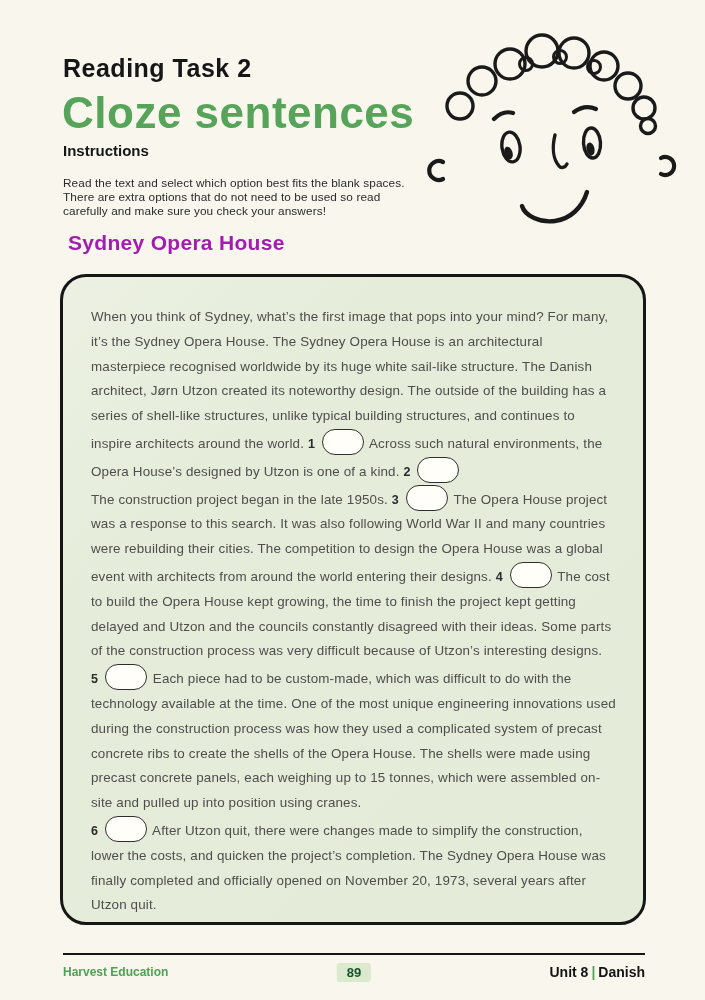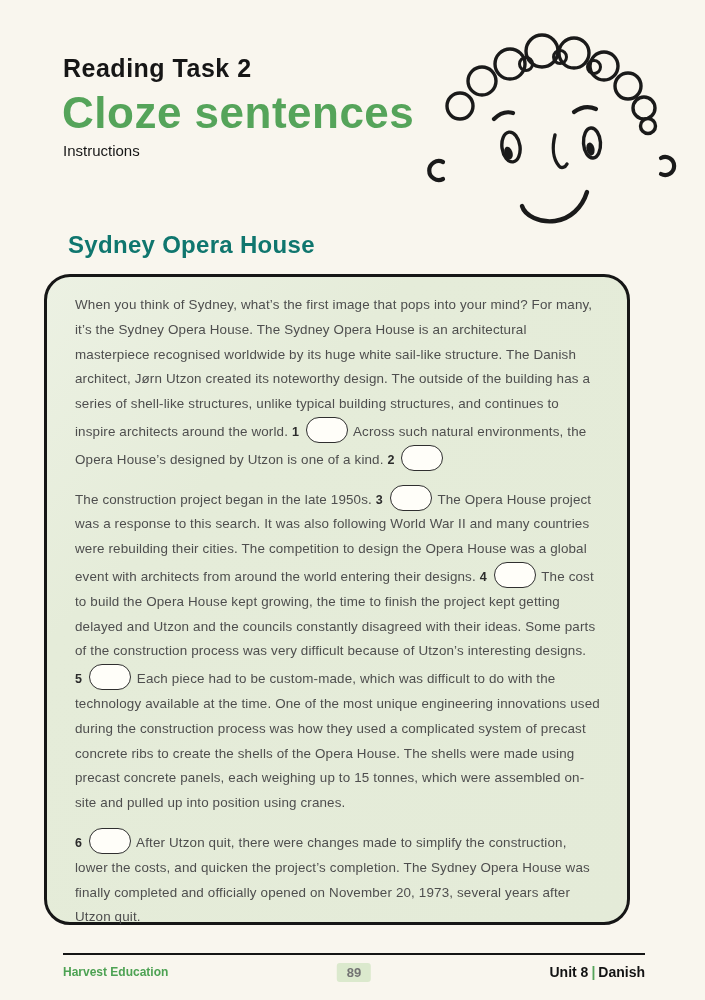--- a/index.html
+++ b/index.html
@@ -14,75 +14,80 @@
   .kicker{
     position:absolute;left:63px;top:54px;
     font-size:25px;font-weight:800;letter-spacing:.5px;color:#161616;
   }
   .main-title{
     position:absolute;left:62px;top:88px;
     font-size:44px;font-weight:800;letter-spacing:.5px;color:#55a45a;
   }
   .instructions-heading{
     position:absolute;left:63px;top:142px;
-    font-size:15px;font-weight:400;color:#161616;
+    font-size:15px;font-weight:700;color:#161616;
   }
   .instructions-text{
     position:absolute;left:63px;top:177px;width:380px;
     font-size:11.8px;line-height:13.8px;color:#2b2b2b;letter-spacing:.1px;
   }
   .section-title{
     position:absolute;left:68px;top:231px;
-    font-size:24px;font-weight:800;letter-spacing:.3px;color:#0f766e;
+    font-size:21px;font-weight:800;letter-spacing:.3px;color:#a21caf;
   }
   .doodle{position:absolute;left:410px;top:20px;}
   .passage-card{
-    position:absolute;left:44px;top:274px;
+    position:absolute;left:60px;top:274px;
     width:586px;height:651px;box-sizing:border-box;
     background:linear-gradient(135deg,#ecf1e3 0%,#e5ecd9 30%,#e4ebd8 100%);
     border:3.5px solid #161616;border-radius:26px;
-    padding:16px 27px 16px 28px;
+    padding:28px 27px 16px 28px;
   }
   .para{
     margin:0;font-size:13.4px;line-height:24.8px;
     color:#4e4e4e;letter-spacing:.15px;
   }
-  .para + .para{margin-top:12px;}
+  .para + .para{margin-top:0;}
   .qnum{
     font-weight:bold;font-size:12.5px;color:#2b2b2b;
     margin-right:5px;letter-spacing:0;
   }
   .blank{
     display:inline-block;width:40px;height:24px;
     background:#fffef9;border:1.7px solid #2f2f2f;border-radius:13px;
     vertical-align:-7px;margin:0 2px;
   }
   .footer{position:absolute;left:63px;top:953px;width:582px;}
   .footer-rule{border-top:2px solid #151515;height:0;}
   .footer-row{
     position:relative;margin-top:9px;
     display:flex;justify-content:space-between;align-items:center;
   }
   .footer-brand{font-size:12px;font-weight:800;color:#4da253;}
   .footer-badge{
     position:absolute;left:50%;transform:translateX(-50%);
-    background:#dbe9cd;color:#737373;font-weight:800;font-size:13px;
+    background:#dbe9cd;color:#14532d;font-weight:800;font-size:13px;
     padding:2px 10px;border-radius:3px;
   }
   .footer-unit{font-size:14px;font-weight:800;color:#131313;}
   .footer-sep{color:#55a45a;font-weight:800;padding:0 3px;}
 </style>
 </head>
 <body>
 
 <div class="page">
 
   <div class="kicker">Reading Task 2</div>
   <div class="main-title">Cloze sentences</div>
   <div class="instructions-heading">Instructions</div>
+  <div class="instructions-text">
+      <div>Read the text and select which option best fits the blank spaces.</div>
+      <div>There are extra options that do not need to be used so read</div>
+      <div>carefully and make sure you check your answers!</div>
+    </div>
   <div class="section-title">Sydney Opera House</div>
 
   <svg class="doodle" width="278" height="215" viewBox="0 0 278 215" fill="none">
     <g stroke="#1a1a1a" stroke-width="3.4" stroke-linecap="round" fill="#f9f6ee">
 
       <circle cx="50" cy="86" r="13"></circle>
       <circle cx="72" cy="61" r="14"></circle>
       <circle cx="100" cy="44" r="15"></circle>
       <circle cx="132" cy="31" r="16"></circle>
       <circle cx="164" cy="33" r="15"></circle>

